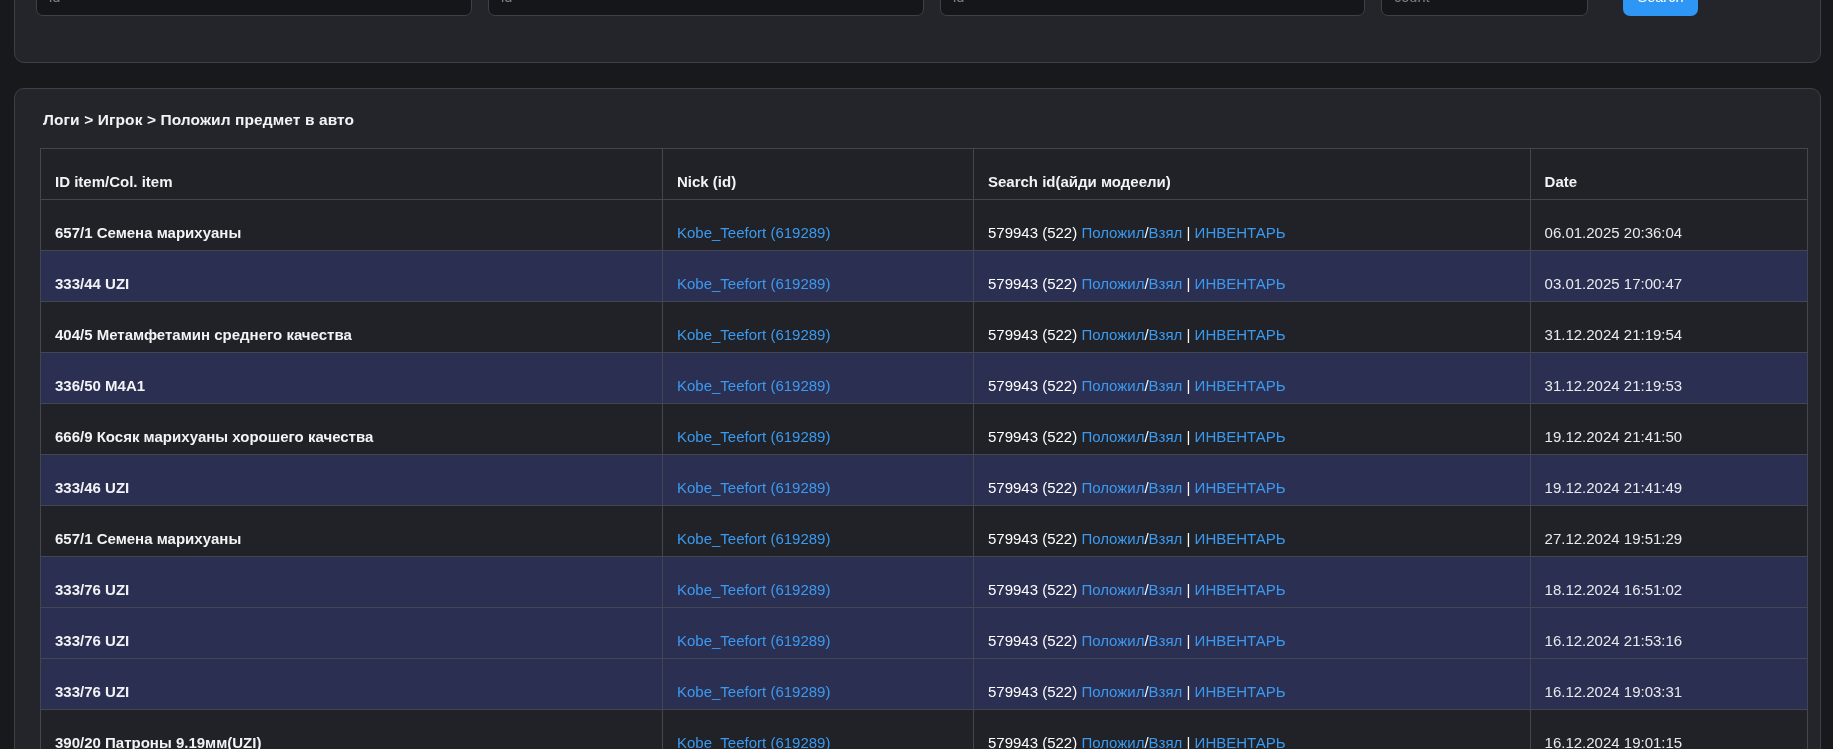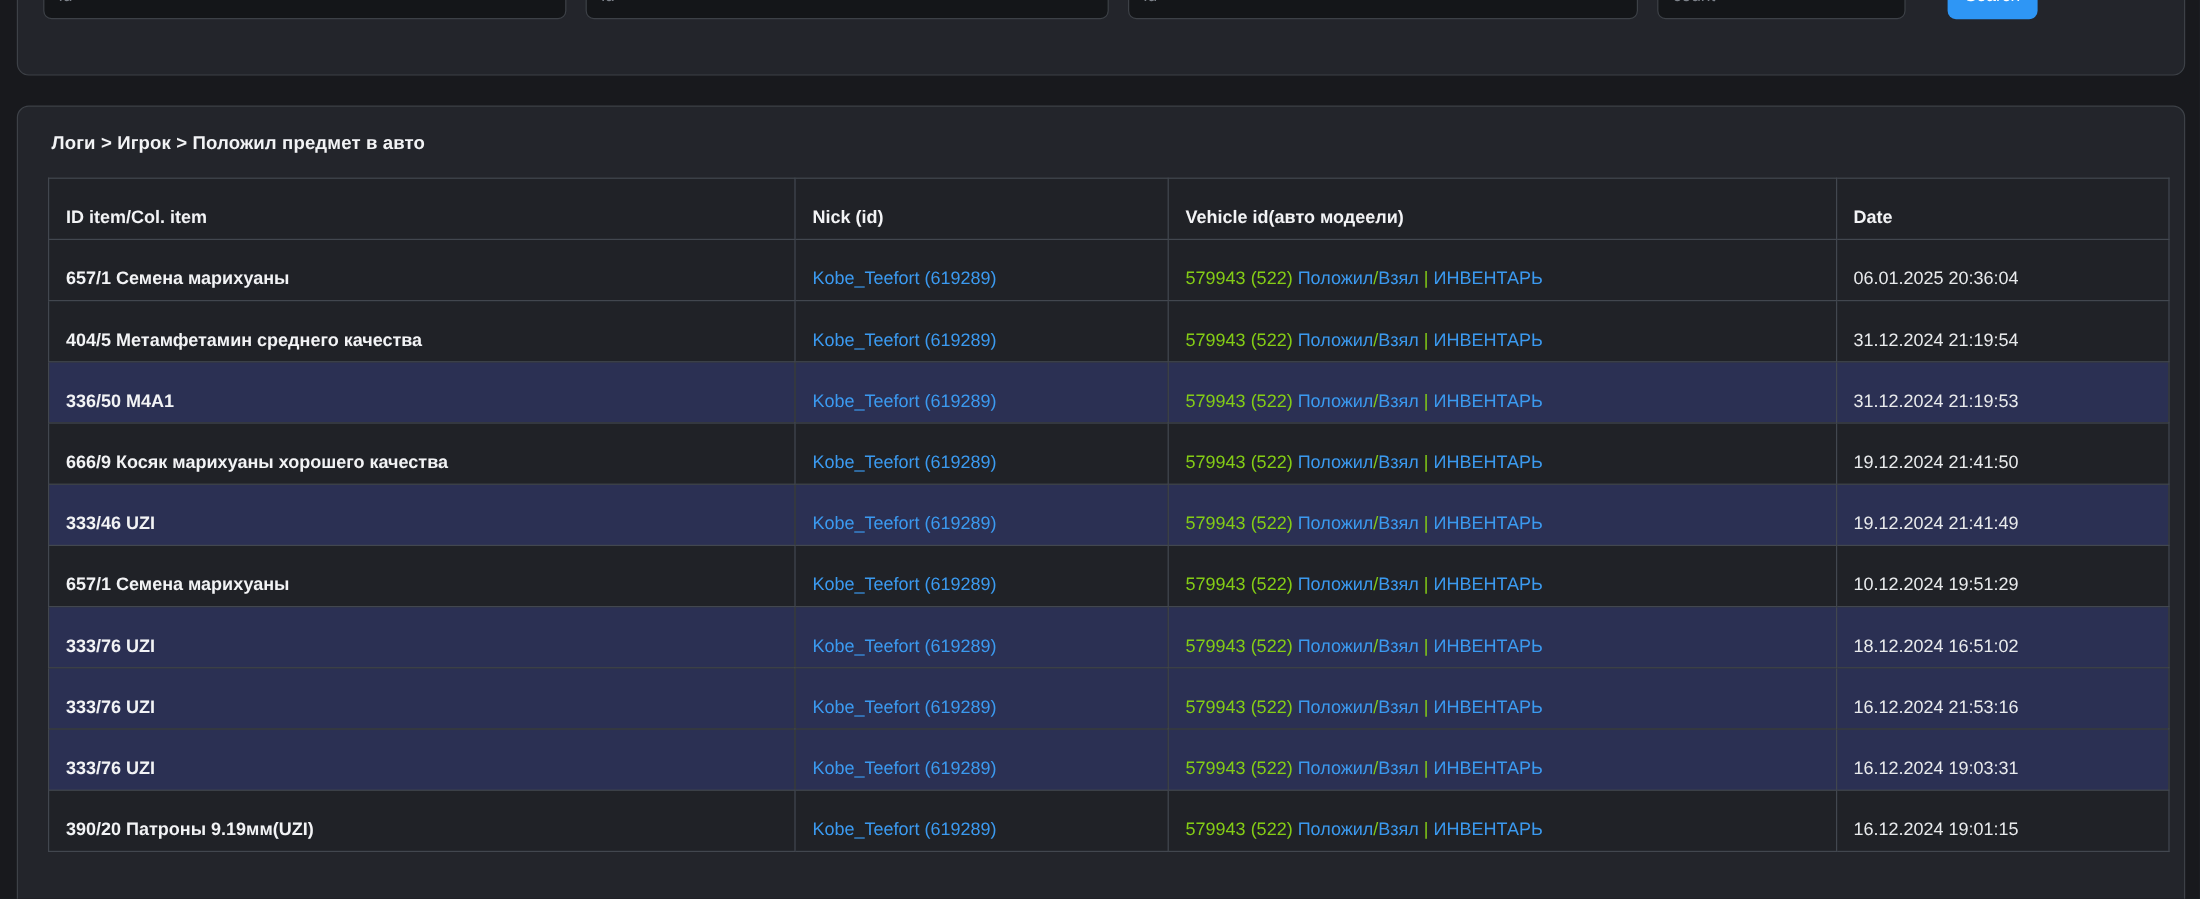--- a/index.html
+++ b/index.html
@@ -49,21 +49,21 @@
     border:1px solid #42474f;
     height:51px; padding:15px 8px 0 14px;
     text-align:left; vertical-align:middle;
     font-size:15px; white-space:nowrap; overflow:hidden;
   }
   th { background:#202227; color:#f2f3f5; font-weight:bold; }
   td { background:#202227; }
   tr.hl td { background:#2b3053; }
   .item-cell { font-weight:bold; color:#f2f3f5; }
   .date-cell { color:#e8eaec; }
-  .veh-text { color:#84cc16; }
+  .veh-text { color:#ffffff; }
   a.log-link { color:#3b9af0; text-decoration:none; cursor:pointer; }
   .col-item { width:35.2%; } .col-nick { width:17.6%; }
   .col-veh { width:31.5%; } .col-date { width:15.7%; }
 </style>
 </head>
 <body>
 
 <div class="card filter-card">
   <div class="filter-row">
     <input class="filter-input w1" type="text" placeholder="id" style="">
@@ -82,36 +82,46 @@
       <colgroup>
         <col class="col-item">
           <col class="col-nick">
           <col class="col-veh">
           <col class="col-date">
       </colgroup>
       <thead>
         <tr>
           <th>ID item/Col. item</th>
           <th>Nick (id)</th>
-          <th>Vehicle id(авто модеели)</th>
+          <th>Search id(айди модеели)</th>
           <th>Date</th>
         </tr>
       </thead>
       <tbody id="log-tbody">
   <tr>
     <td class="item-cell">657/1 Семена марихуаны</td>
     <td>
       <a class="log-link">Kobe_Teefort (619289)</a>
     </td>
     <td>
       <span class="veh-text">579943 (522) </span><a class="log-link">Положил</a><span class="veh-text">/</span><a class="log-link">Взял</a><span class="veh-text"> | </span><a class="log-link">ИНВЕНТАРЬ</a>
     </td>
     <td class="date-cell">06.01.2025 20:36:04</td>
   </tr>
 
+  <tr class="hl">
+    <td class="item-cell">333/44 UZI</td>
+    <td>
+      <a class="log-link">Kobe_Teefort (619289)</a>
+    </td>
+    <td>
+      <span class="veh-text">579943 (522) </span><a class="log-link">Положил</a><span class="veh-text">/</span><a class="log-link">Взял</a><span class="veh-text"> | </span><a class="log-link">ИНВЕНТАРЬ</a>
+    </td>
+    <td class="date-cell">03.01.2025 17:00:47</td>
+  </tr>
 
   <tr>
     <td class="item-cell">404/5 Метамфетамин среднего качества</td>
     <td>
       <a class="log-link">Kobe_Teefort (619289)</a>
     </td>
     <td>
       <span class="veh-text">579943 (522) </span><a class="log-link">Положил</a><span class="veh-text">/</span><a class="log-link">Взял</a><span class="veh-text"> | </span><a class="log-link">ИНВЕНТАРЬ</a>
     </td>
     <td class="date-cell">31.12.2024 21:19:54</td>
@@ -151,21 +161,21 @@
   </tr>
 
   <tr>
     <td class="item-cell">657/1 Семена марихуаны</td>
     <td>
       <a class="log-link">Kobe_Teefort (619289)</a>
     </td>
     <td>
       <span class="veh-text">579943 (522) </span><a class="log-link">Положил</a><span class="veh-text">/</span><a class="log-link">Взял</a><span class="veh-text"> | </span><a class="log-link">ИНВЕНТАРЬ</a>
     </td>
-    <td class="date-cell">10.12.2024 19:51:29</td>
+    <td class="date-cell">27.12.2024 19:51:29</td>
   </tr>
 
   <tr class="hl">
     <td class="item-cell">333/76 UZI</td>
     <td>
       <a class="log-link">Kobe_Teefort (619289)</a>
     </td>
     <td>
       <span class="veh-text">579943 (522) </span><a class="log-link">Положил</a><span class="veh-text">/</span><a class="log-link">Взял</a><span class="veh-text"> | </span><a class="log-link">ИНВЕНТАРЬ</a>
     </td>

